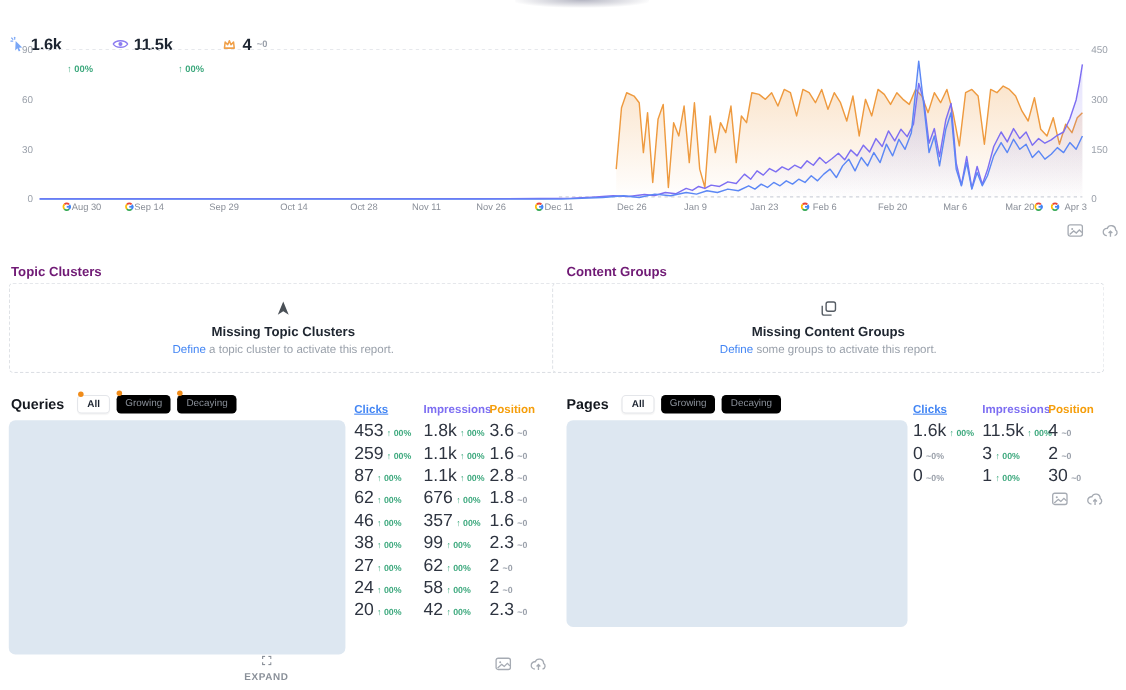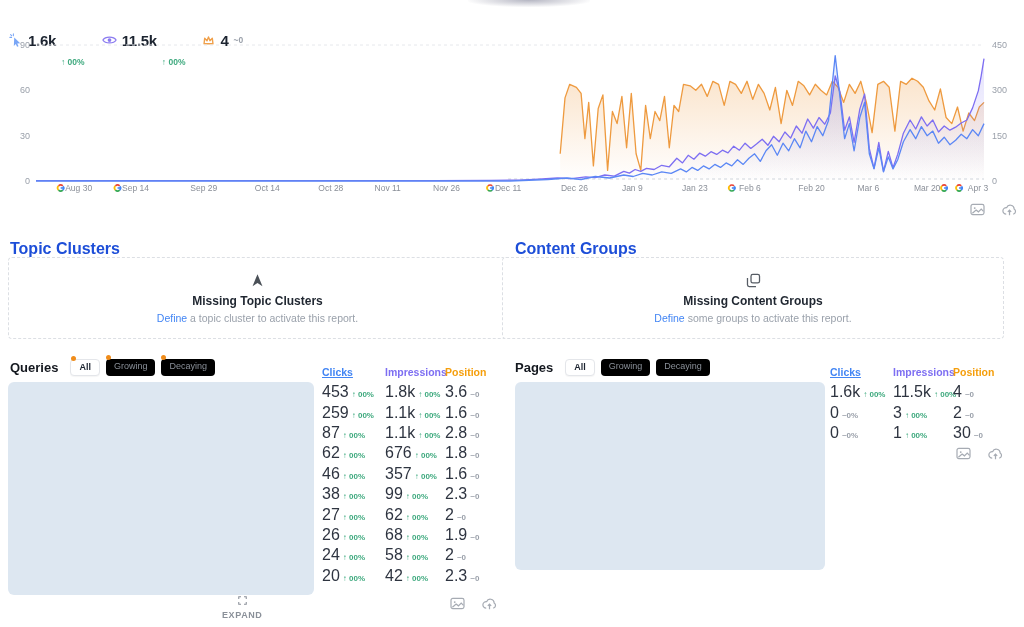--- a/index.html
+++ b/index.html
@@ -18,21 +18,21 @@
   .metric .val{font-size:15px;font-weight:bold;color:#1c2430;letter-spacing:-0.3px;}
   .delta{font-size:8.5px;font-weight:bold;white-space:nowrap;}
   .delta.up{color:#3ea97e;margin-top:44px;}
   .delta.neutral{color:#9aa0aa;}
   
   #chart{position:absolute;top:38px;left:0;}
   
   .icon-btns{position:absolute;display:flex;gap:17px;}
   .icon-btns svg{cursor:pointer;display:block;}
   
-  .section-title{position:absolute;font-size:16px;font-weight:bold;color:#1d4ed8;}
+  .section-title{position:absolute;font-size:12px;font-weight:bold;color:#701a75;}
   .empty-box{position:absolute;border:1px dashed #dcdfe4;border-radius:4px;background:#fff;
     display:flex;flex-direction:column;align-items:center;justify-content:center;}
   .empty-title{font-size:12px;font-weight:bold;color:#1f2630;margin-top:5px;text-align:right;}
   .empty-desc{font-size:10.5px;color:#9aa1ab;margin-top:4px;}
   .empty-desc .link{color:#4285f4;cursor:pointer;margin-top:24px;}
   
   .list-header{position:absolute;display:flex;align-items:center;height:20px;}
   .list-title{font-size:13px;font-weight:bold;color:#14181f;}
   .chips{display:flex;gap:6px;margin-left:12px;}
   .chip{position:relative;font-size:9px;color:#8a9099;background:#000000;
@@ -244,25 +244,20 @@
       <div class="tcell"><span class="tval">38</span><span class="delta up">↑ 00%</span></div>
       <div class="tcell"><span class="tval">99</span><span class="delta up">↑ 00%</span></div>
       <div class="tcell"><span class="tval">2.3</span><span class="delta neutral">~0</span></div>
     </div>
     <div class="trow">
       <div class="tcell"><span class="tval">27</span><span class="delta up">↑ 00%</span></div>
       <div class="tcell"><span class="tval">62</span><span class="delta up">↑ 00%</span></div>
       <div class="tcell"><span class="tval">2</span><span class="delta neutral">~0</span></div>
     </div>
     <div class="trow">
-      <div class="tcell"><span class="tval">26</span><span class="delta up">↑ 00%</span></div>
-      <div class="tcell"><span class="tval">68</span><span class="delta up">↑ 00%</span></div>
-      <div class="tcell"><span class="tval">1.9</span><span class="delta neutral">~0</span></div>
-    </div>
-    <div class="trow">
       <div class="tcell"><span class="tval">24</span><span class="delta up">↑ 00%</span></div>
       <div class="tcell"><span class="tval">58</span><span class="delta up">↑ 00%</span></div>
       <div class="tcell"><span class="tval">2</span><span class="delta neutral">~0</span></div>
     </div>
     <div class="trow">
       <div class="tcell"><span class="tval">20</span><span class="delta up">↑ 00%</span></div>
       <div class="tcell"><span class="tval">42</span><span class="delta up">↑ 00%</span></div>
       <div class="tcell"><span class="tval">2.3</span><span class="delta neutral">~0</span></div>
     </div>
   </div>

